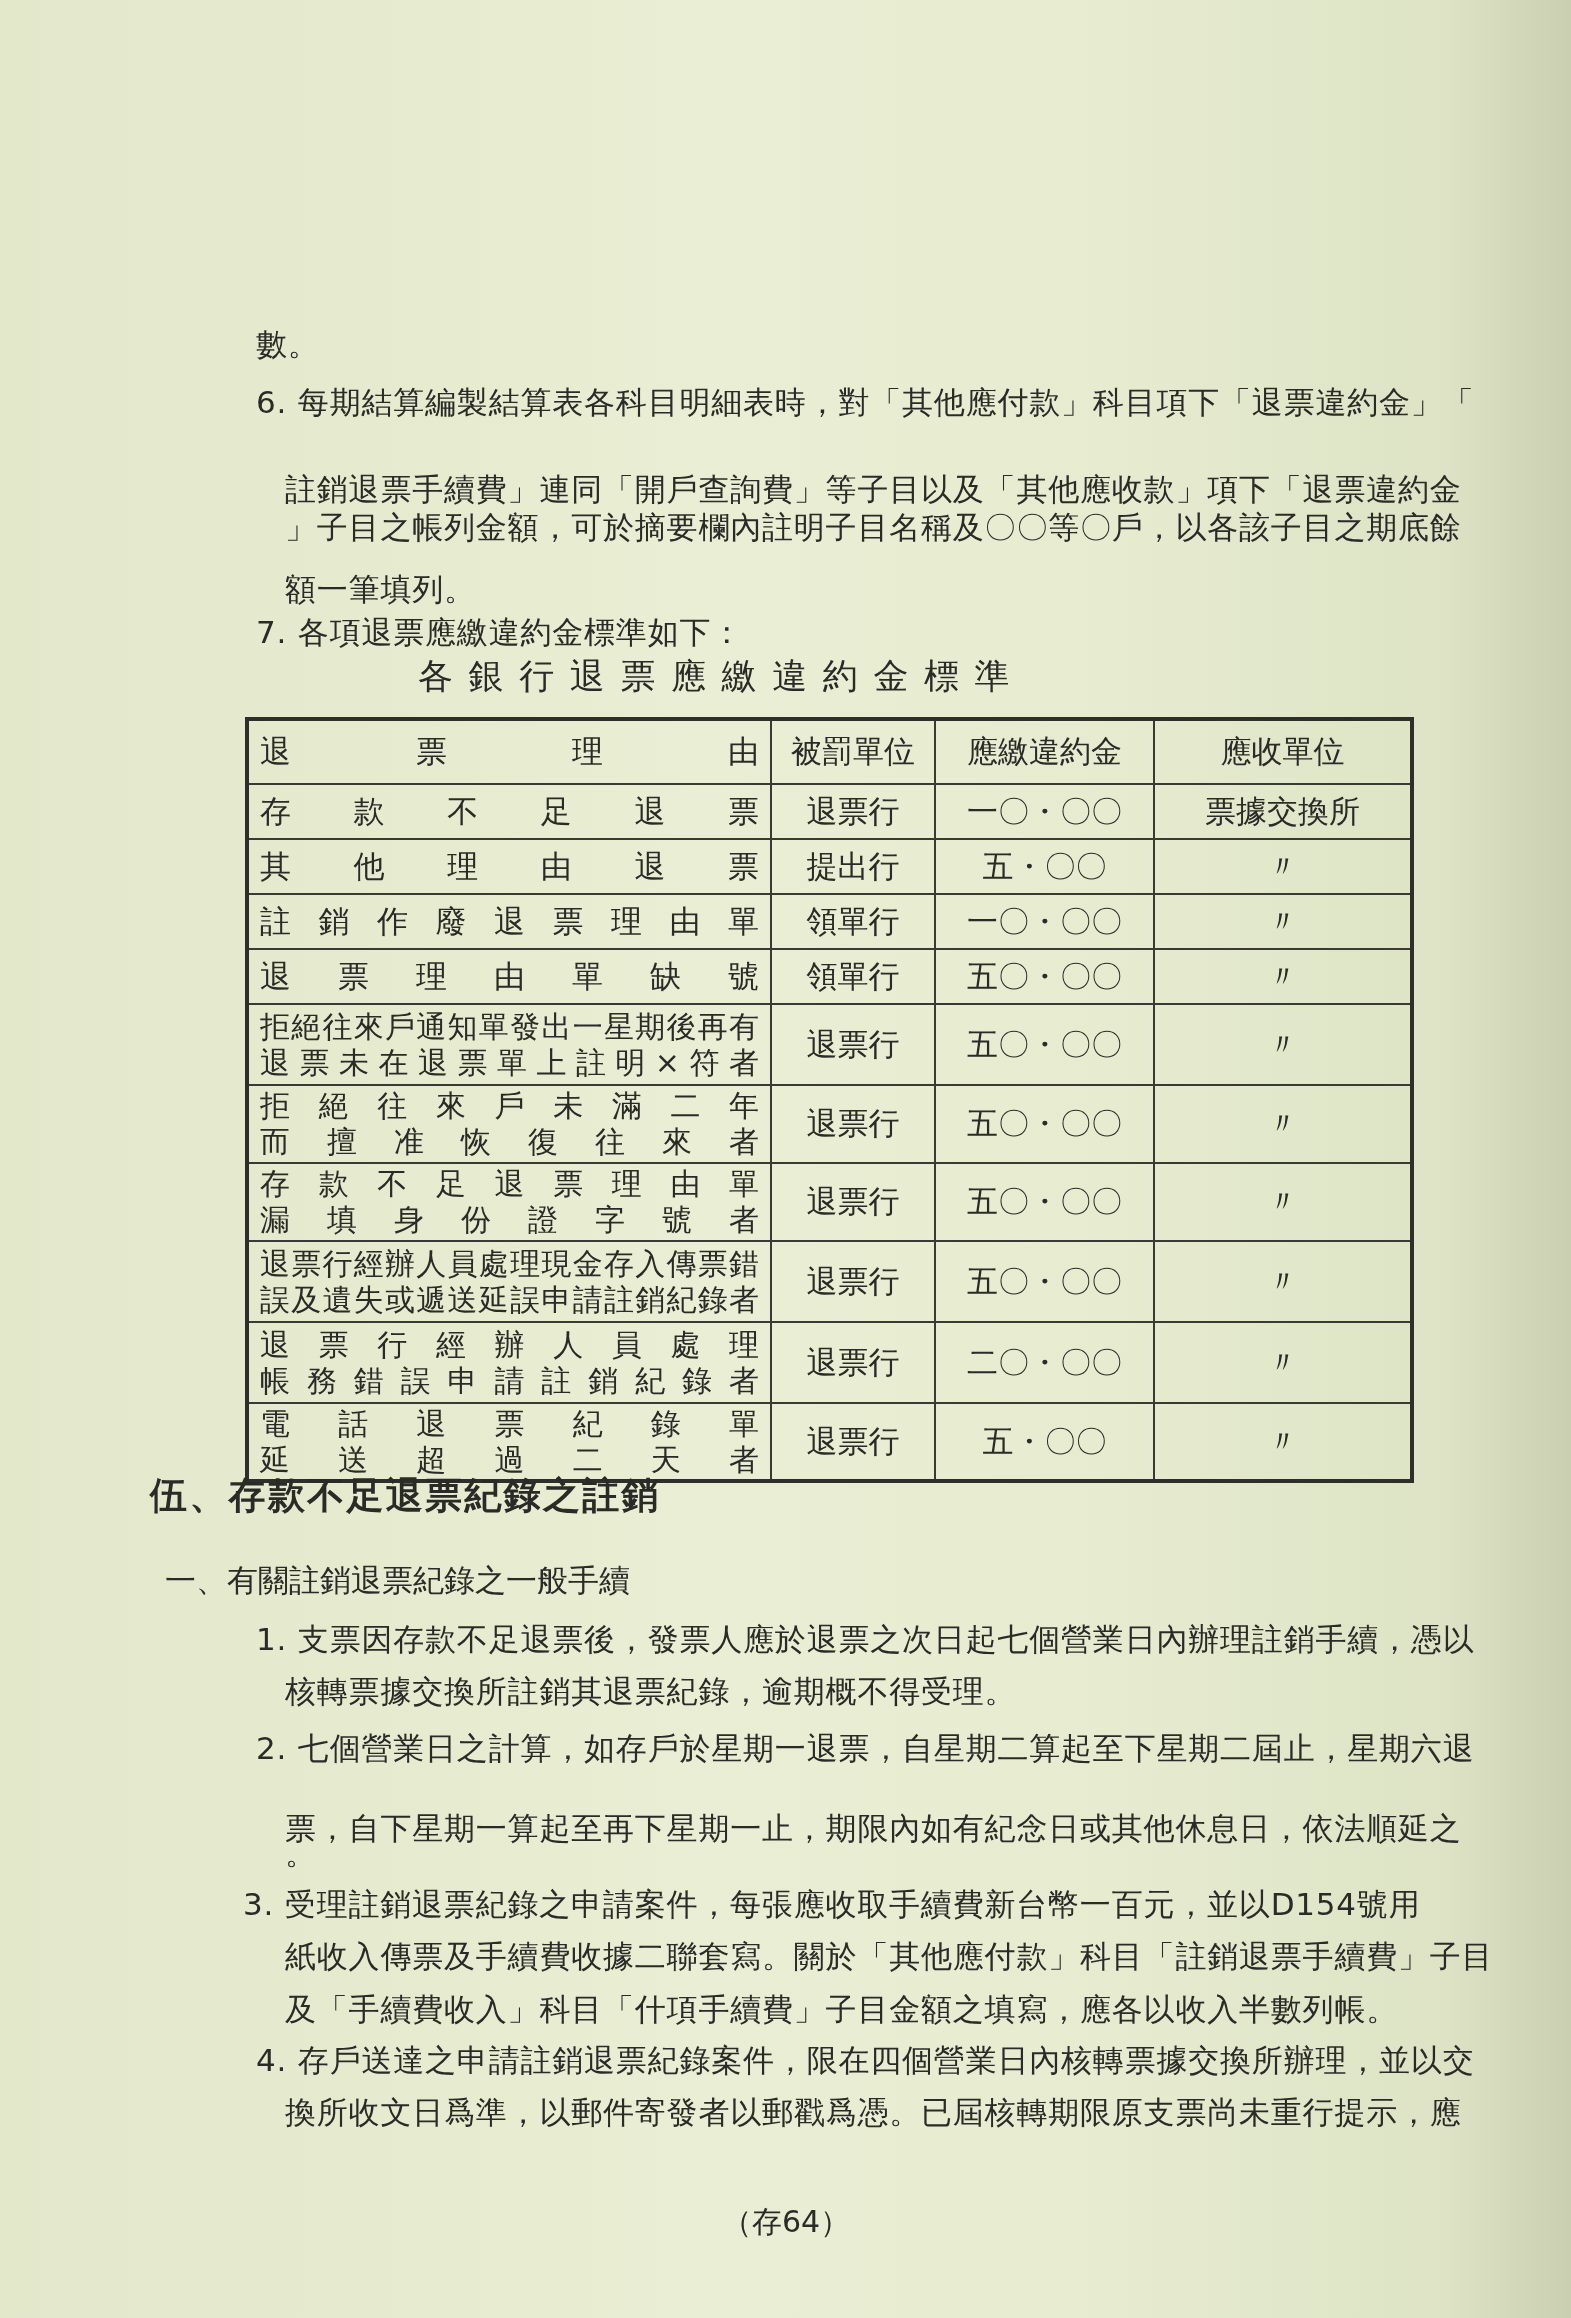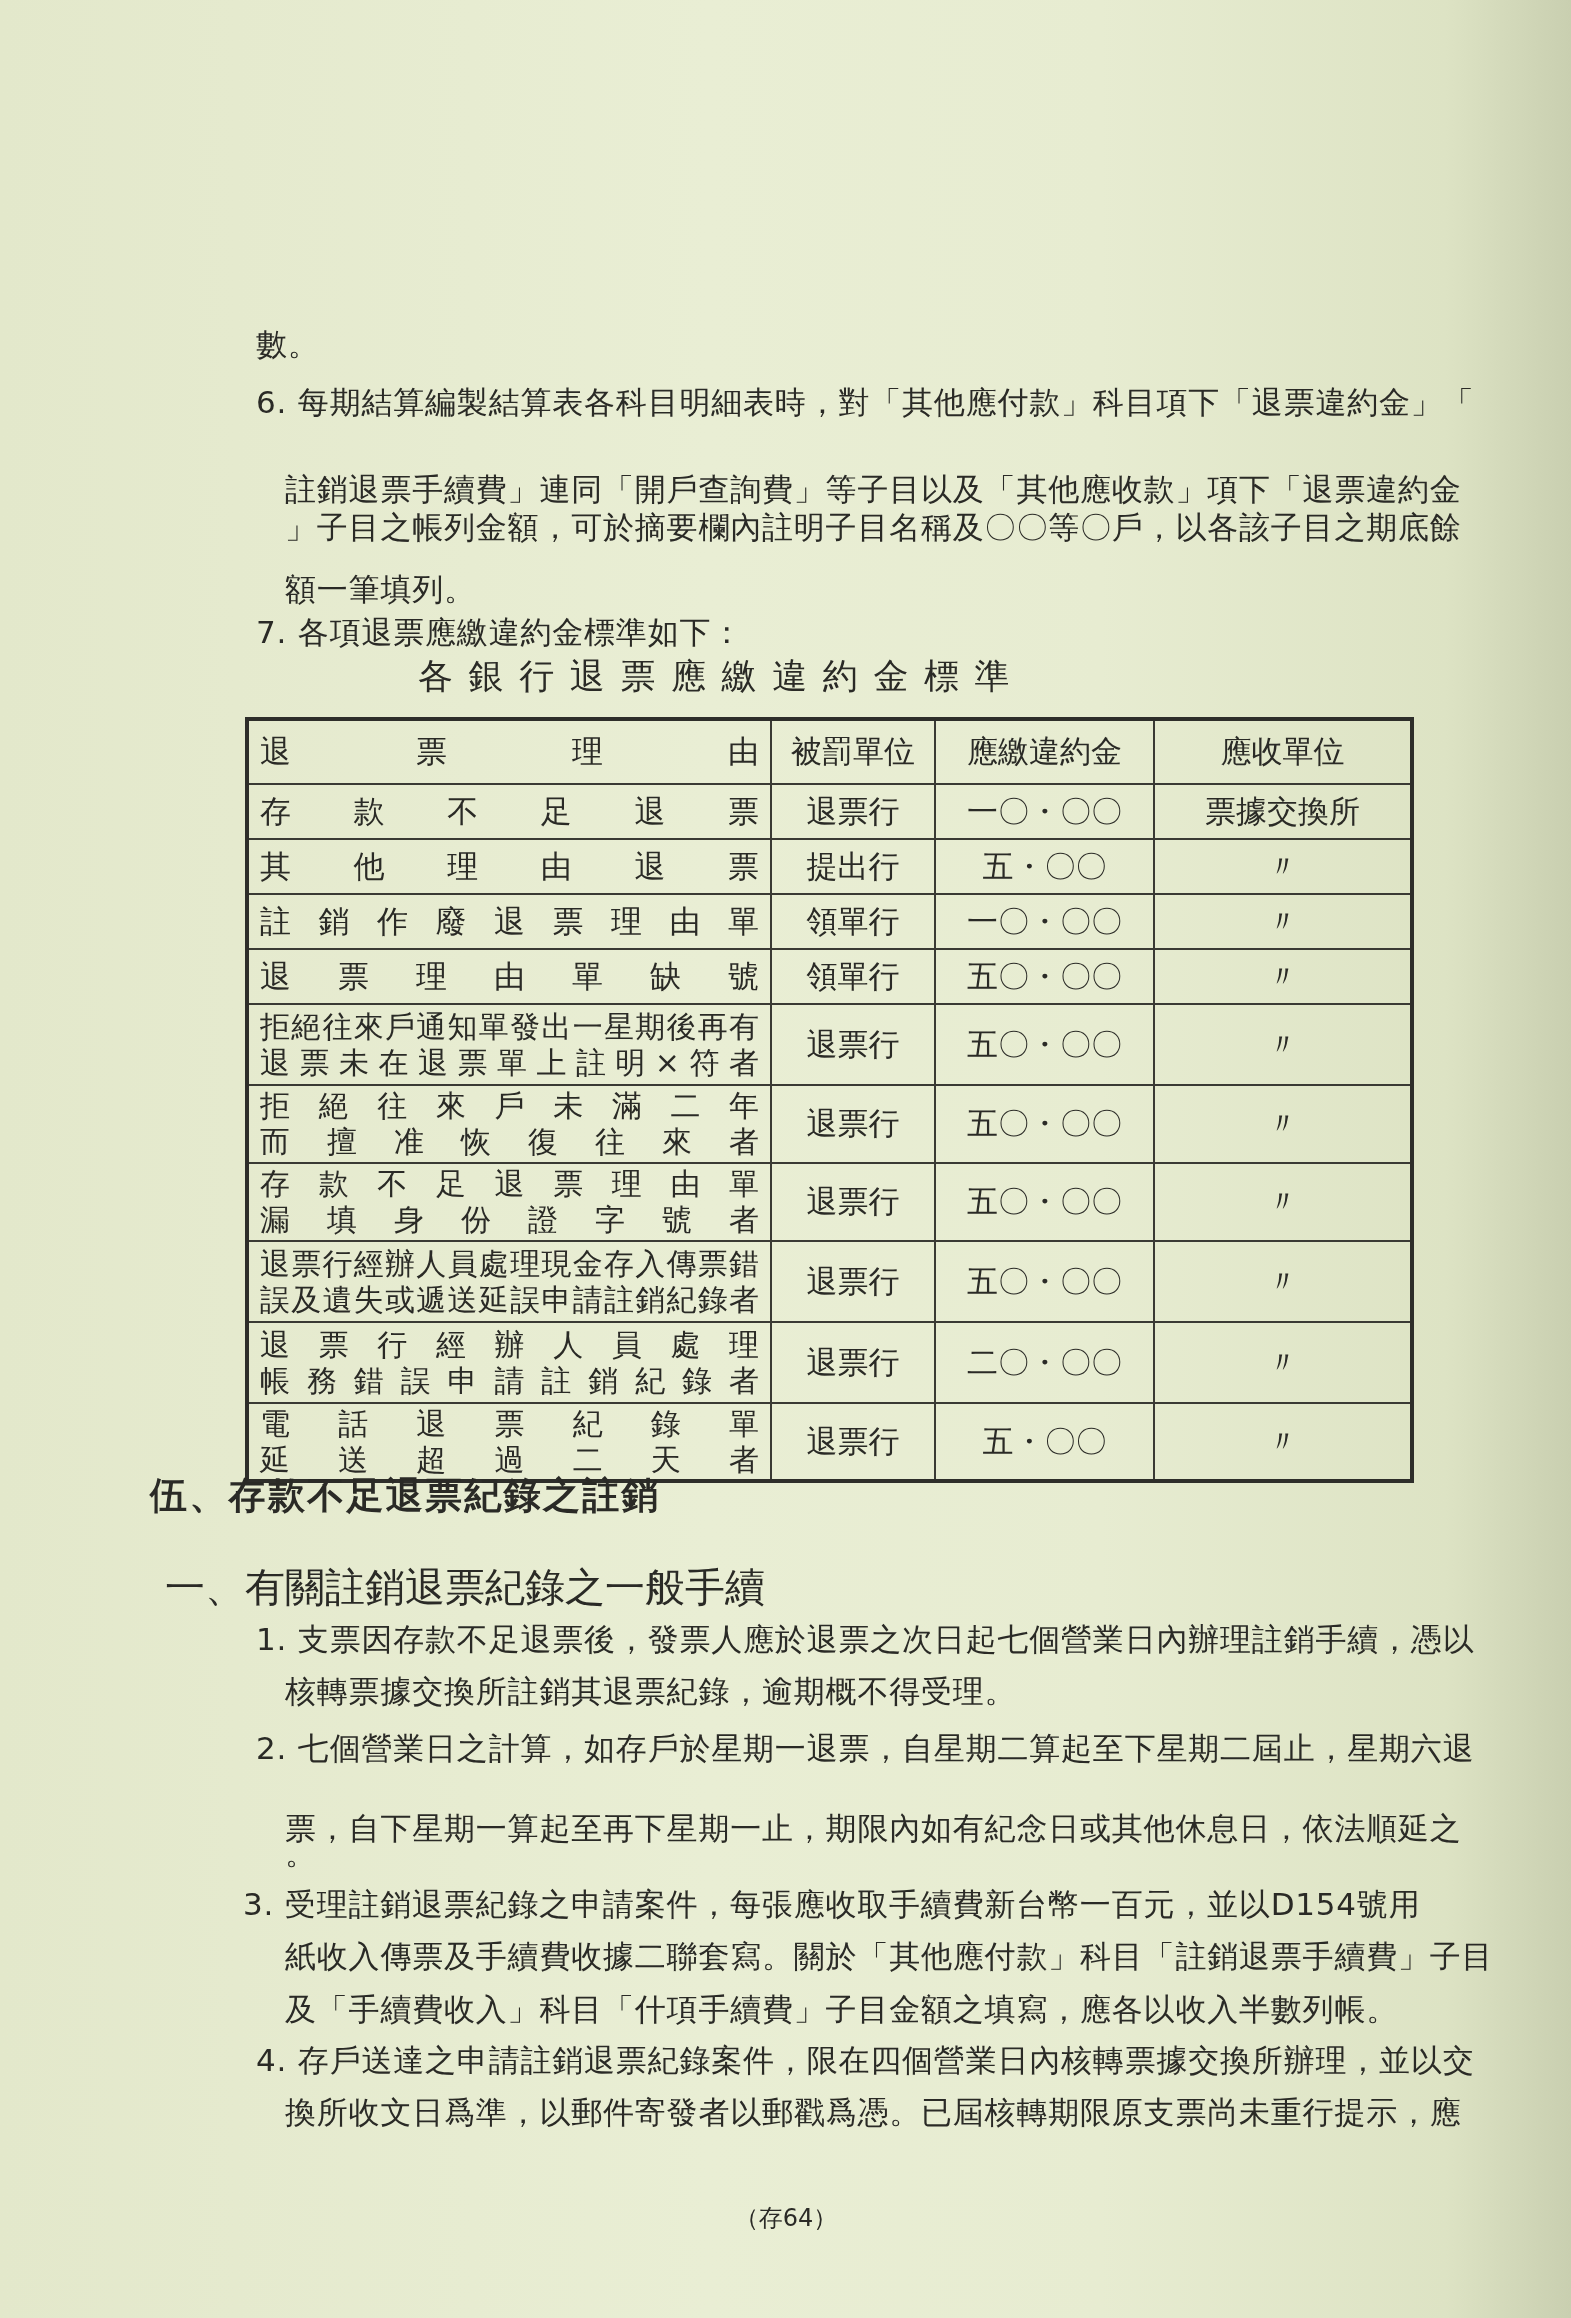--- a/index.html
+++ b/index.html
@@ -7,37 +7,37 @@
     width:1572px; height:2319px; position:relative; overflow:hidden;
     background:#e6ebcf;
     background-image: linear-gradient(90deg, #e3e8cb 0%, #e9eed4 45%, #e7ecd1 70%, #dde3c4 92%, #c9cfb0 100%);
     font-family:"DejaVu Sans", "Liberation Sans", sans-serif;
     color:#2a2a26;
   }
   .line { position:absolute; font-size:31px; line-height:37px; white-space:nowrap; letter-spacing:0.8px; }
   .indent1 { left:256px; }
   .indent2 { left:285px; }
   .heading5 { position:absolute; left:150px; top:1471px; font-family:"DejaVu Serif", serif; font-size:37px; letter-spacing:2.3px;font-weight:bold; }
-  .sub1 { position:absolute; left:165px; top:1560px; font-size:40px; }
+  .sub1 { position:absolute; left:165px; top:1560px; font-size:31px; }
   .table-title { position:absolute; left:418px; top:653px; font-size:35px; letter-spacing:15.6px; }
   table.rules {
     position:absolute; left:245px; top:717px; width:1169px; height:748px;
     border-collapse:collapse; border:4.7px solid #2e2e2a;
   }
   table.rules td, table.rules th {
     border:2.3px solid #3a3a34; font-weight:normal; font-size:31px; padding:0 11px; color:#2a2a26;
   }
   table.rules th { height:62px; }
   table.rules th.c-reason { width:499px; }
   table.rules th.c-unit { width:140px; }
   table.rules th.c-amt { width:195px; }
   .spread { display:flex; justify-content:space-between; }
   .reason2 { font-size:30px; line-height:36px; }
   td.center, th.center { text-align:center; }
-  .page-no { position:absolute; left:0; width:1572px; top:2202px; text-align:center; font-size:24px; }
+  .page-no { position:absolute; left:0; width:1572px; top:2202px; text-align:center; font-size:30px; }
 </style>
 </head>
 <body>
 
 <div>
 
   <div class="line" style="left:256px; top:326px;">數。</div>
 
   <div>
     <div class="line indent1" style="top:384px;">6. 每期結算編製結算表各科目明細表時，對「其他應付款」科目項下「退票違約金」「</div>

